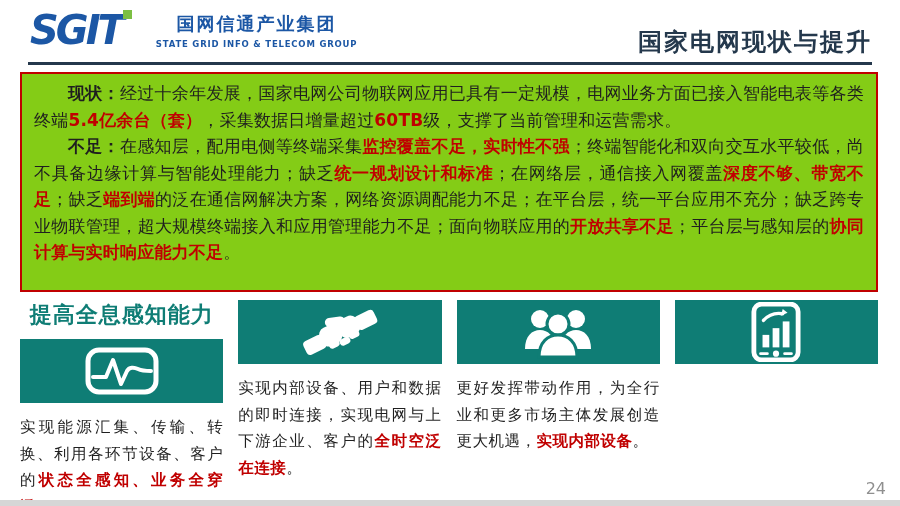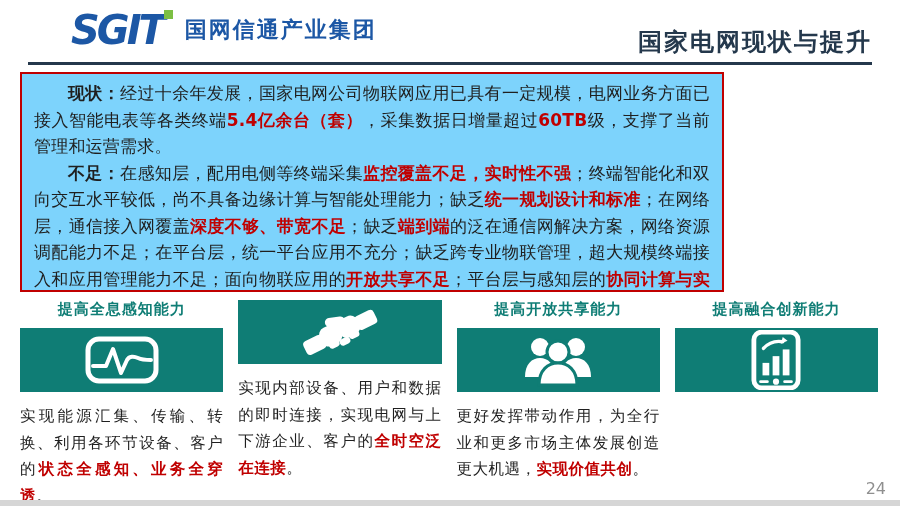--- a/index.html
+++ b/index.html
@@ -5,42 +5,42 @@
   :root{
     --teal:#0f7d75; --red:#c00000; --navy:#24384c; --blue:#1c57a5;
     --text:#1f1f1f; --page_gray:#8f8f8f;
   }
   *{margin:0;padding:0;box-sizing:border-box;}
   html,body{background:#e9e9e9;}
   body{font-family:"DejaVu Sans","Liberation Sans",sans-serif;}
   .slide{position:relative;width:900px;height:506px;background:#fff;overflow:hidden;margin:0 auto;}
 
   
-  .logo{position:absolute;left:30px;top:8px;display:flex;align-items:center;gap:12px;margin-left:41px;}
+  .logo{position:absolute;left:30px;top:8px;display:flex;align-items:center;gap:24px;}
   .logo-mark{position:relative;font-style:italic;font-weight:bold;
     font-size:40px;line-height:44px;color:var(--blue);letter-spacing:-3px;padding-right:10px;}
   .green-sq{position:absolute;right:0;top:2px;width:9px;height:9px;background:#7cbf43;display:block;}
-  .logo-cn{font-size:22px;font-weight:bold;color:var(--blue);letter-spacing:2px;line-height:26px;text-align:center;}
+  .logo-cn{font-size:18px;font-weight:bold;color:var(--blue);letter-spacing:2px;line-height:26px;text-align:center;}
   .logo-en{font-size:8.5px;font-weight:bold;color:var(--blue);letter-spacing:0.8px;margin-top:2px;}
   .slide-title{position:absolute;right:28px;top:26px;font-size:24px;font-weight:bold;
     color:var(--navy);letter-spacing:2px;}
   .header-rule{position:absolute;left:28px;right:28px;top:62px;height:3px;background:var(--navy);}
 
   
-  .summary-box{position:absolute;left:20px;top:72px;width:704px;height:220px;
-    border:2px solid var(--red);background:#7dd3fc;padding:6px 12px;overflow:hidden;}
+  .summary-box{position:absolute;left:20px;top:72px;width:858px;height:220px;
+    border:2px solid var(--red);background:#84cc16;padding:6px 12px;overflow:hidden;}
   .summary-box p{font-size:17px;line-height:26.5px;color:var(--text);
     text-indent:2em;text-align:justify;letter-spacing:0.2px;}
   .seg-red{color:var(--red);}
   .seg-bold{font-weight:bold;}
 
   
   .columns{position:absolute;left:20px;top:300px;width:858px;
     display:grid;grid-template-columns:repeat(4,1fr);column-gap:15px;}
-  .col-title{font-size:15px;font-weight:bold;color:var(--teal);text-align:center;
+  .col-title{font-size:22px;font-weight:bold;color:var(--teal);text-align:center;
     letter-spacing:1px;margin-bottom:9px;white-space:nowrap;}
   .icon-box{height:64px;background:var(--teal);display:flex;align-items:center;justify-content:center;}
   .col-desc{margin-top:11px;font-size:15.5px;line-height:26.5px;color:var(--text);
     letter-spacing:0.5px;text-align:justify;}
 
   
   .page-number{position:absolute;right:14px;bottom:8px;font-size:16px;color:var(--page_gray);}
   .bottom-strip{position:absolute;left:0;right:0;bottom:0;height:6px;background:#d6d6d6;}
 </style>
 </head>
@@ -48,20 +48,21 @@
 
 <div class="slide">
 
   <div class="logo">
     <div class="logo-mark">
       <span>SGIT</span>
       <span class="green-sq"></span>
     </div>
     <div>
       <div class="logo-cn">国网信通产业集团</div>
+      <div class="logo-en">STATE GRID INFO &amp; TELECOM GROUP</div>
     </div>
   </div>
 
   <div class="slide-title">国家电网现状与提升</div>
   <div class="header-rule"></div>
 
   <div class="summary-box">
     <p><span class="seg-bold">现状：</span><span>经过十余年发展，国家电网公司物联网应用已具有一定规模，电网业务方面已接入智能电表等各类终端</span><span class="seg-red seg-bold">5.4亿余台（套）</span><span>，采集数据日增量超过</span><span class="seg-red seg-bold">60TB</span><span>级，支撑了当前管理和运营需求。</span></p>
     <p><span class="seg-bold">不足：</span><span>在感知层，配用电侧等终端采集</span><span class="seg-red seg-bold">监控覆盖不足，实时性不强</span><span>；终端智能化和双向交互水平较低，尚不具备边缘计算与智能处理能力；缺乏</span><span class="seg-red seg-bold">统一规划设计和标准</span><span>；在网络层，通信接入网覆盖</span><span class="seg-red seg-bold">深度不够、带宽不足</span><span>；缺乏</span><span class="seg-red seg-bold">端到端</span><span>的泛在通信网解决方案，网络资源调配能力不足；在平台层，统一平台应用不充分；缺乏跨专业物联管理，超大规模终端接入和应用管理能力不足；面向物联应用的</span><span class="seg-red seg-bold">开放共享不足</span><span>；平台层与感知层的</span><span class="seg-red seg-bold">协同计算与实时响应能力不足</span><span>。</span></p>
   </div>
@@ -91,40 +92,38 @@
             <rect x="35" y="35" width="11" height="7" rx="3.5"></rect>
             <rect x="46" y="33" width="11" height="7" rx="3.5"></rect>
             <rect x="30" y="12" width="20" height="9" rx="4.5" transform="rotate(18 40 16)"></rect>
           </g>
         </svg>
       </div>
       <div class="col-desc" style="order:3"><span>实现内部设备、用户和数据的即时连接，实现电网与上下游企业、客户的</span><span class="seg-red seg-bold">全时空泛在连接</span><span>。</span></div>
     </div>
 
     <div class="col" style="display: flex; flex-direction: column;">
-      <div class="col-title">提高开放共享能力</div>
       <div class="icon-box">
         <svg width="74" height="54" viewBox="0 0 74 54" aria-hidden="true">
           <g fill="#fff">
             <circle cx="19" cy="14" r="9"></circle>
             <path d="M4 44 c0-13 7-19 15-19 s15 6 15 19 z"></path>
             <circle cx="55" cy="14" r="9"></circle>
             <path d="M40 44 c0-13 7-19 15-19 s15 6 15 19 z"></path>
           </g>
           <g fill="#fff" stroke="#0f7d75" stroke-width="3">
             <circle cx="37" cy="19" r="11"></circle>
             <path d="M18 52 c0-15 9-22 19-22 s19 7 19 22 z"></path>
           </g>
         </svg>
       </div>
-      <div class="col-desc"><span>更好发挥带动作用，为全行业和更多市场主体发展创造更大机遇，</span><span class="seg-red seg-bold">实现价值共创</span><span>。</span></div>
+      <div class="col-desc"><span>更好发挥带动作用，为全行业和更多市场主体发展创造更大机遇，</span><span class="seg-red seg-bold">实现内部设备</span><span>。</span></div>
     </div>
 
     <div class="col" style="display: flex; flex-direction: column;">
-      <div class="col-title">提高融合创新能力</div>
       <div class="icon-box">
         <svg width="50" height="60" viewBox="0 0 52 62" aria-hidden="true">
           <rect x="3" y="2" width="46" height="58" rx="8" fill="none" stroke="#fff" stroke-width="5"></rect>
           <g fill="#fff">
             <rect x="12" y="34" width="7" height="13"></rect>
             <rect x="22.5" y="27" width="7" height="20"></rect>
             <rect x="33" y="20" width="7" height="27"></rect>
           </g>
           <path d="M13 19 q8-9 20-7" fill="none" stroke="#fff" stroke-width="3.5" stroke-linecap="round"></path>
           <path d="M33 7 l5 4 -7 3 z" fill="#fff"></path>

